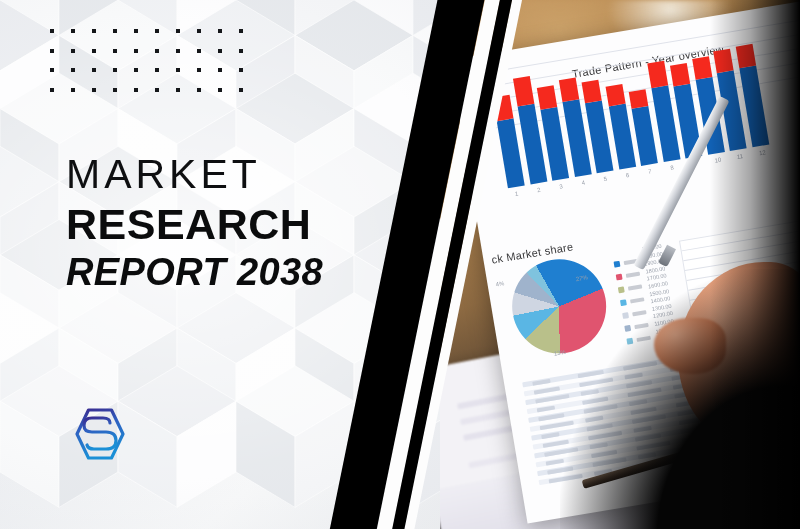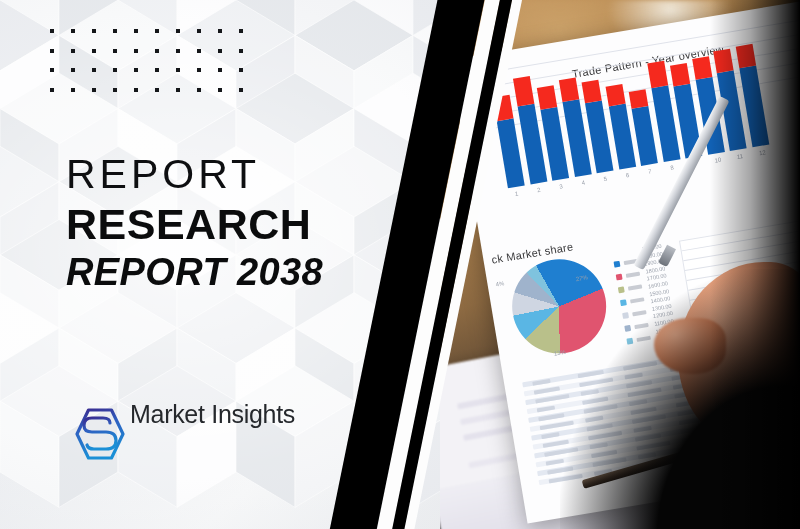--- a/index.html
+++ b/index.html
@@ -283,41 +283,40 @@
       <i style="left: 63px; top: 58.5px; background: rgb(21, 23, 26);"></i>
       <i style="left: 84px; top: 58.5px; background: rgb(21, 23, 26);"></i>
       <i style="left: 105px; top: 58.5px; background: rgb(21, 23, 26);"></i>
       <i style="left: 126px; top: 58.5px; background: rgb(21, 23, 26);"></i>
       <i style="left: 147px; top: 58.5px; background: rgb(21, 23, 26);"></i>
       <i style="left: 168px; top: 58.5px; background: rgb(21, 23, 26);"></i>
       <i style="left: 189px; top: 58.5px; background: rgb(21, 23, 26);"></i>
     </div>
 
   <div class="headline">
-    <div class="l1">REPORT</div>
+    <div class="l1">MARKET</div>
     <div class="l2">RESEARCH</div>
     <div class="l3">REPORT 2038</div>
   </div>
 
   <div class="logo">
     <div class="logo-mark">
       <svg viewBox="0 0 56 58" width="56" height="58" aria-hidden="true">
         <defs>
           <linearGradient id="gmark" x1="0" y1="0" x2="0.25" y2="1">
             <stop offset="0%" stop-color="#3a2a8e"></stop>
             <stop offset="40%" stop-color="#2f5fc0"></stop>
             <stop offset="100%" stop-color="#1b8fd6"></stop>
           </linearGradient>
         </defs>
         <path d="M16.5 5 L39.5 5 L51 29 L39.5 53 L16.5 53 L5 29 Z" fill="none" stroke="url(#gmark)" stroke-width="3.2" stroke-linejoin="round"></path>
         <path d="M38 18 Q38 13 31 13 L20 13 Q12 13 12 20.5 Q12 27 20 27 L34 27 Q44 27 44 35.5 Q44 44 34 44 L22 44 Q16 44 15 40" fill="none" stroke="url(#gmark)" stroke-width="3.2" stroke-linecap="round" stroke-linejoin="round"></path>
       </svg>
     </div>
     <div class="logo-words">
-      <div class="logo-sub">Market Insights</div>
     </div>
   </div>
 
   <div class="photo">
     <div class="desk"></div>
     <div class="desk-blur"></div>
 
     <div class="sheet2 blurlayer">
       <div style="position:absolute;left:40px;top:40px;width:250px;height:6px;background:#e4e2ec;border-radius:2px;"></div>
       <div style="position:absolute;left:40px;top:56px;width:210px;height:6px;background:#e7e5ee;border-radius:2px;"></div>

